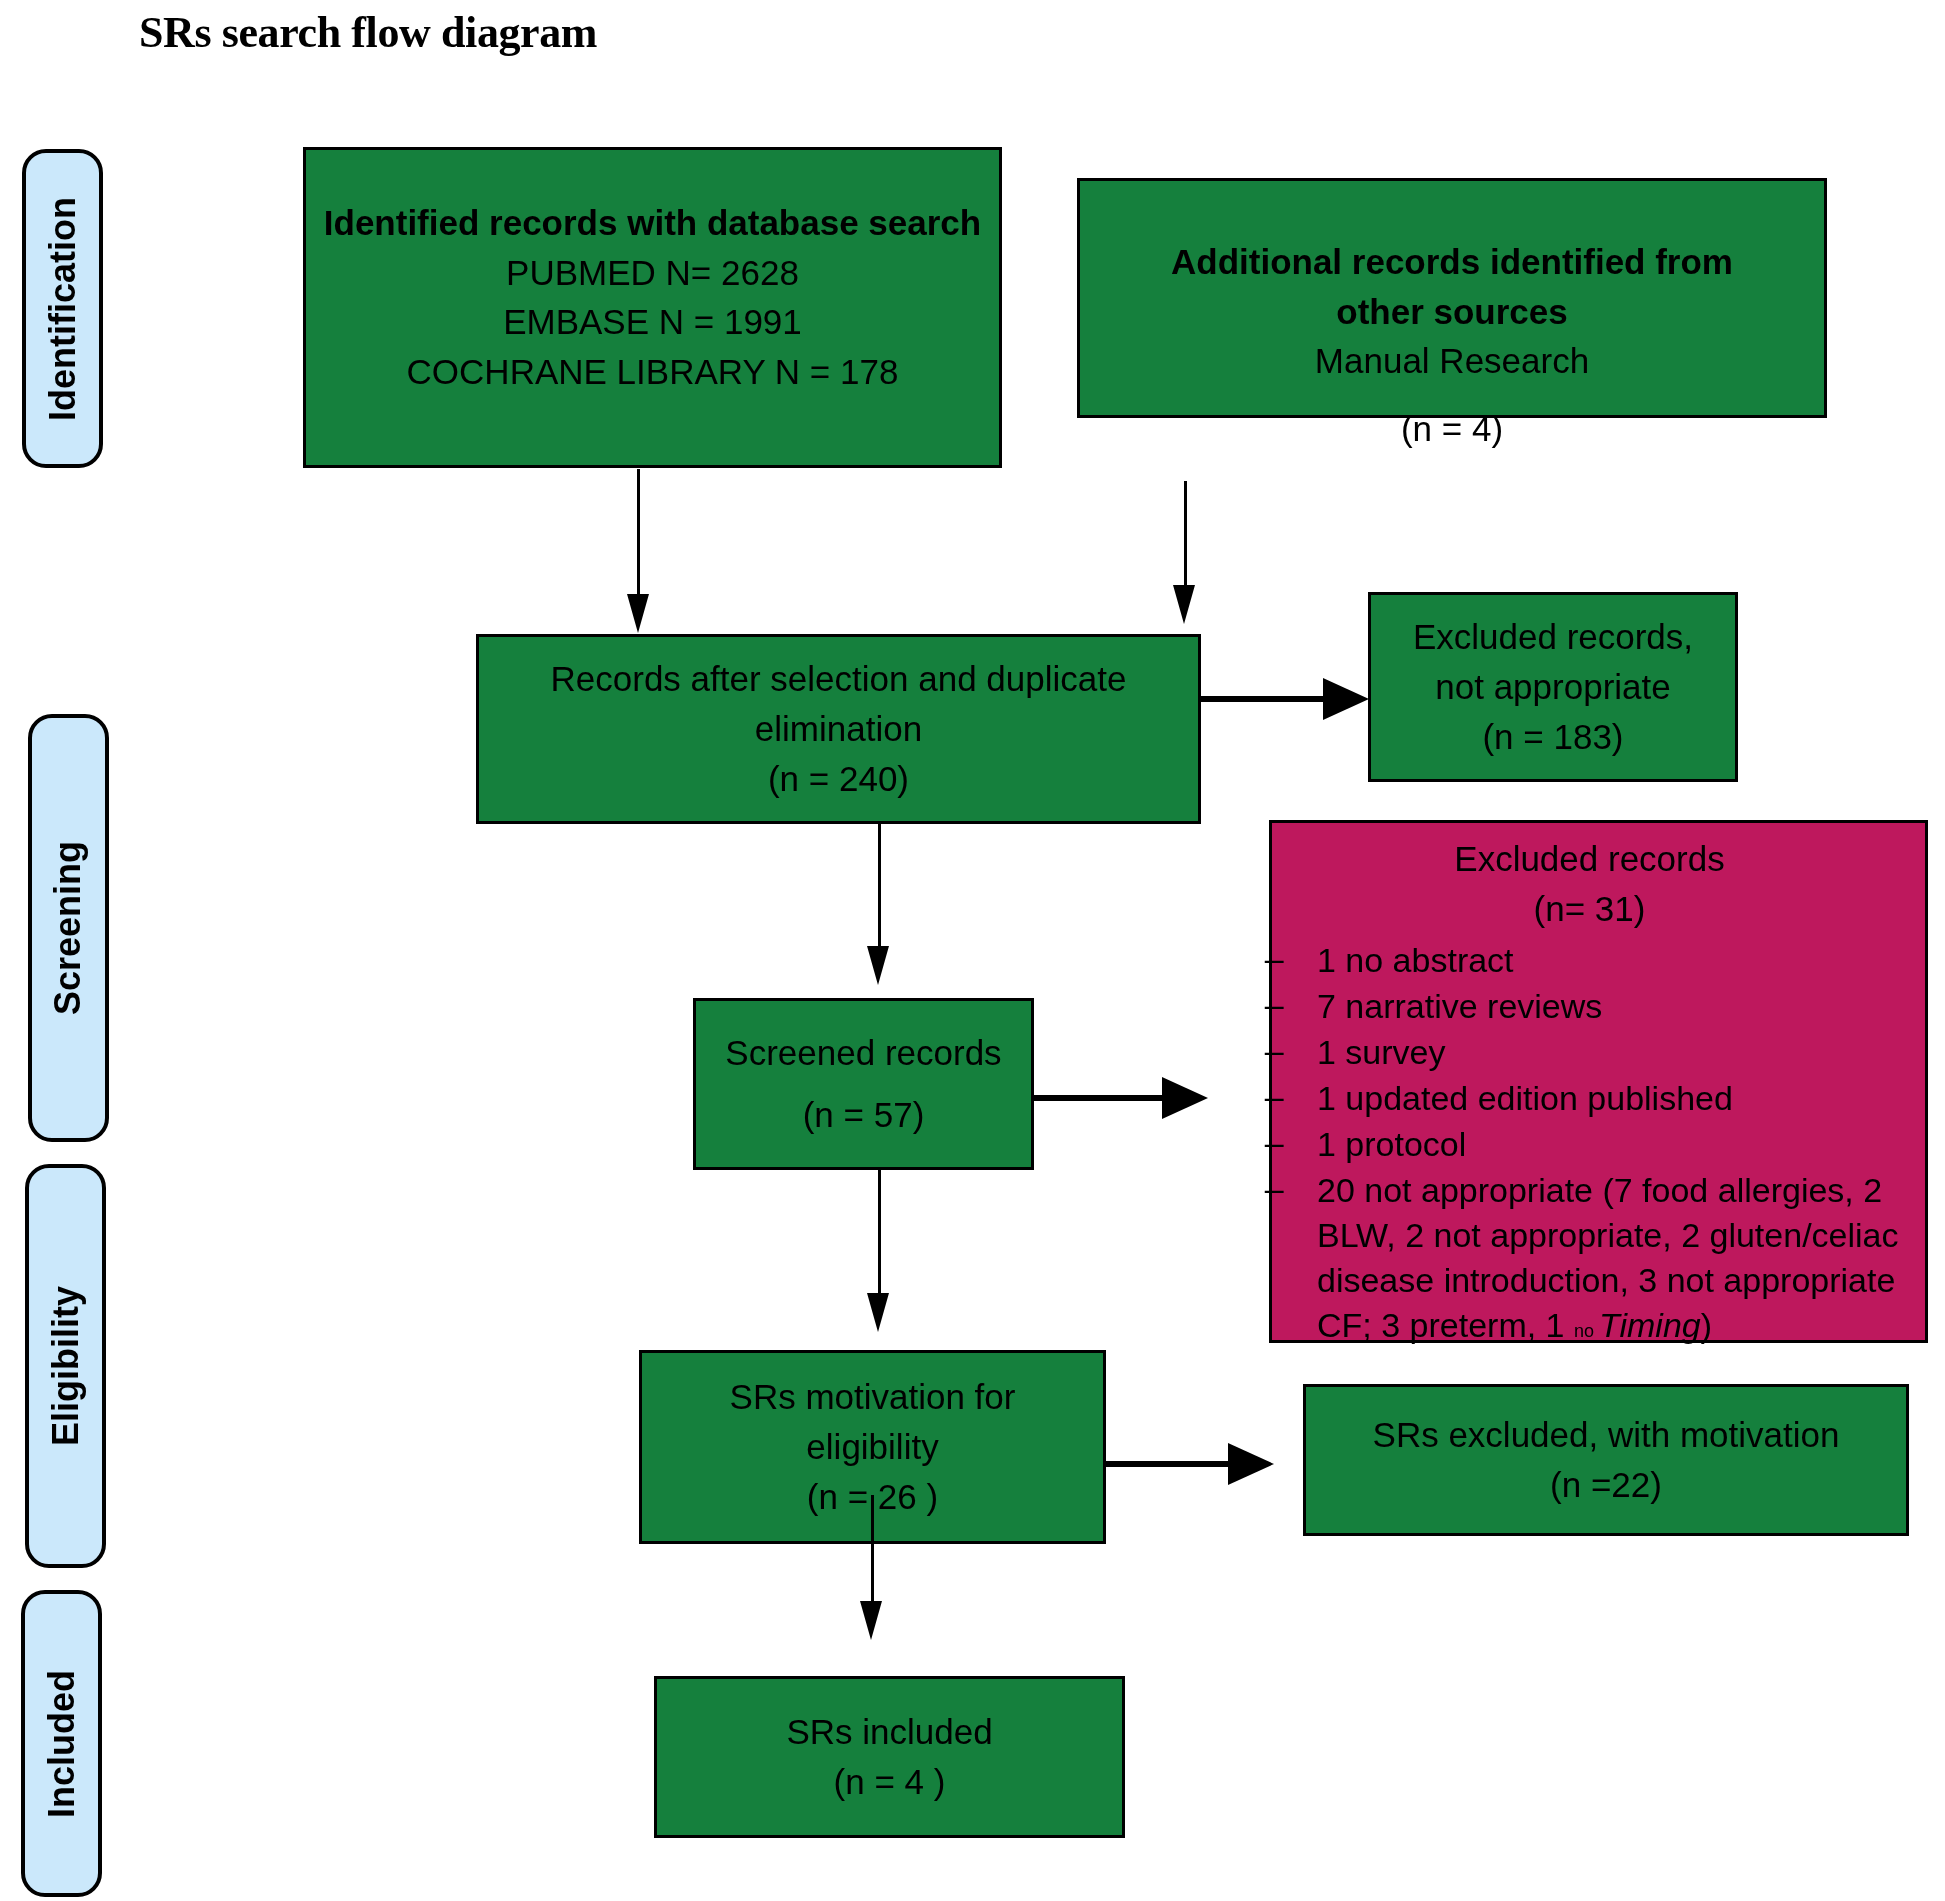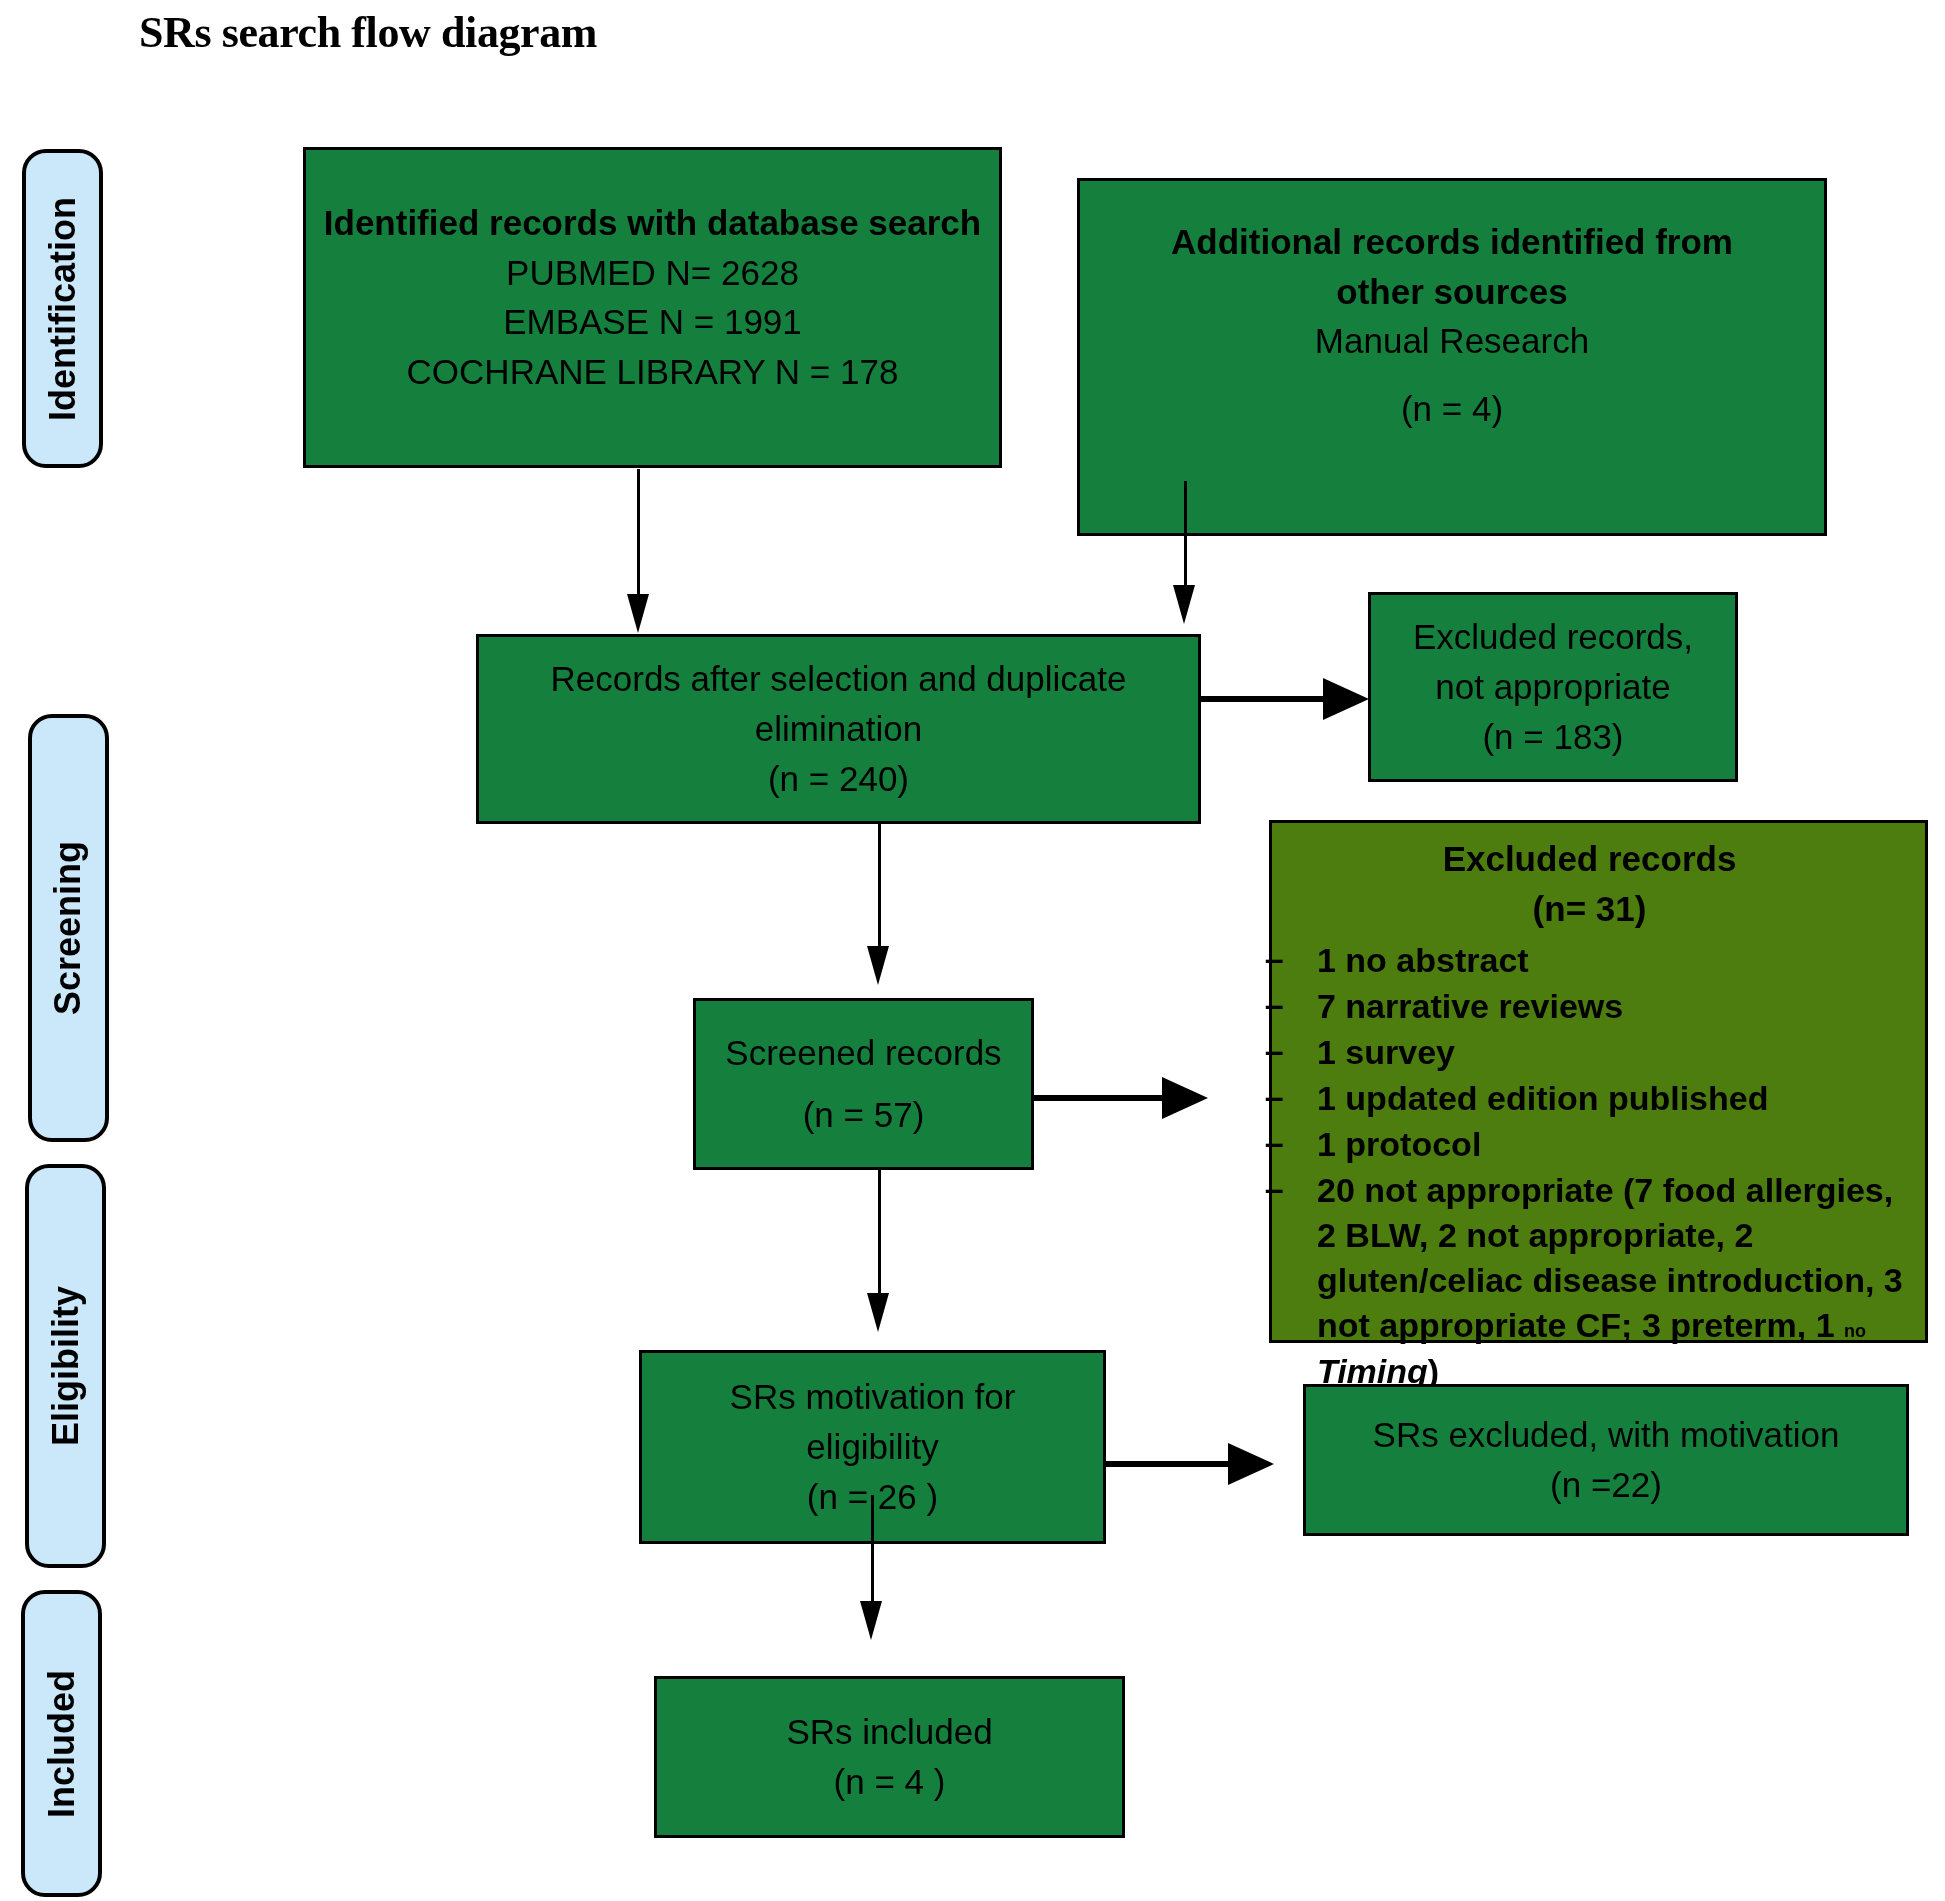--- a/index.html
+++ b/index.html
@@ -63,24 +63,23 @@
     font-size: 35px;
     line-height: 1.42;
     white-space: nowrap;
   }
   .flow-box .line.bold { font-weight: bold; }
   .flow-box .line.wrap { white-space: normal; }
 
   
   .list-box {
     position: absolute;
-    background: #4d7c0f;
+    background: #be185d;
     border: 3.6px solid #000000;
     padding: 11.3px 18px 11.3px 0px;
-    font-weight: bold;
   }
   .list-box .head {
     font-size: 35px;
     line-height: 1.42;
     text-align: center;
   }
   .list-box ul {
     list-style: none;
     margin-top: 4px;
   }
@@ -151,21 +150,21 @@
     <span class="stage-tab-label">Included</span>
   </div>
 
   <div class="flow-box" style="left:303px; top:147px; width:699px; height:321px; justify-content:flex-start; padding-top:48px;">
     <div class="line bold">Identified records with database search</div>
     <div class="line">PUBMED N= 2628</div>
     <div class="line">EMBASE N = 1991</div>
     <div class="line">COCHRANE LIBRARY N = 178</div>
   </div>
 
-  <div class="flow-box" style="left:1077px; top:178px; width:750px; height:358px; justify-content:flex-start; padding-top:36px;">
+  <div class="flow-box" style="left:1077px; top:178px; width:750px; height:240px; justify-content:flex-start; padding-top:56px;">
     <div class="line bold wrap" style="width:646px;">Additional records identified from other sources</div>
     <div class="line">Manual Research</div>
     <div class="line" style="margin-top:18px;">(n = 4)</div>
   </div>
 
   <div class="v-line" style="left:637px; top:469px; height:127px;"></div>
   <div class="v-head" style="left:627px; top:594px;"></div>
 
   <div class="v-line" style="left:1184px; top:481px; height:115px;"></div>
   <div class="v-head" style="left:1173px; top:585px;"></div>

